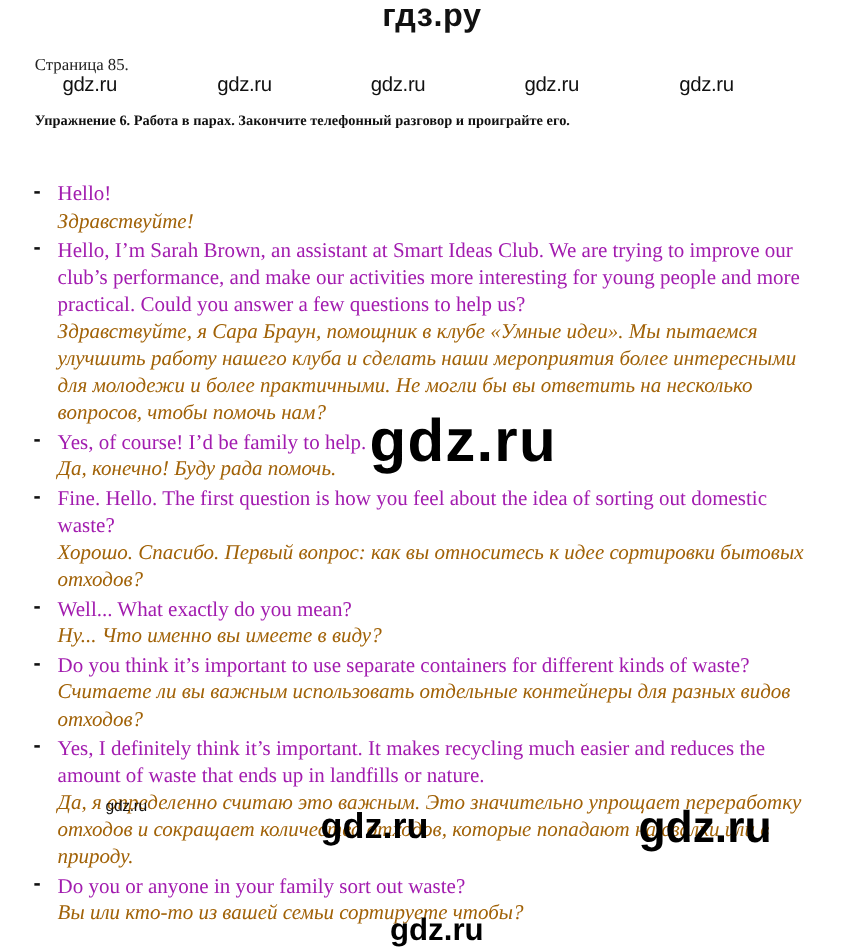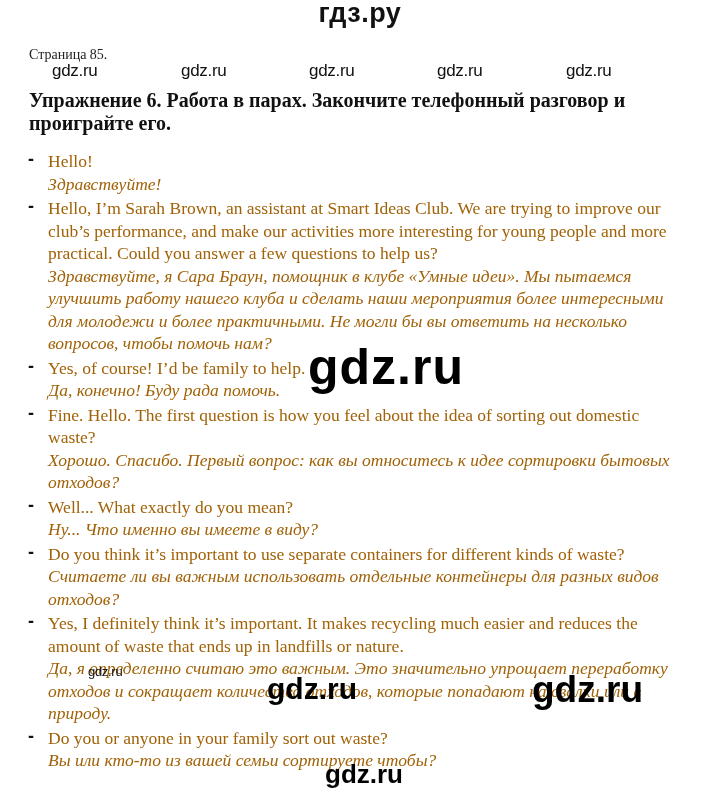--- a/index.html
+++ b/index.html
@@ -2,25 +2,25 @@
 <html><head>
 <meta charset="utf-8">
 <style>
   html, body { margin:0; padding:0; background:#ffffff; }
   body { width:720px; height:791px; position:relative; overflow:hidden; color:#111; }
   .site-title { position:absolute; top:-2px; left:0; width:720px; text-align:center;
     font-family:"Liberation Sans", sans-serif; font-weight:bold; font-size:27px; color:#111; letter-spacing:0.5px; }
   .page-num { position:absolute; top:47px; left:29px; font-family:"Liberation Serif", serif; font-size:14px; color:#222; }
   .wm-small { position:absolute; top:61px; font-family:"Liberation Sans", sans-serif; font-size:17px; color:#111; letter-spacing:-0.3px; }
   .exercise { position:absolute; top:89px; left:29px; width:640px; font-family:"Liberation Serif", serif;
-    font-weight:bold; font-size:20px; line-height:23px; color:#111; }
+    font-weight:bold; font-size:12px; line-height:23px; color:#111; }
   .dialog { position:absolute; top:150px; left:0; width:720px; font-family:"Liberation Serif", serif; font-size:17.5px; }
   .entry { position:relative; padding-left:48px; margin-bottom:2px; }
   .dash { position:absolute; left:28px; top:-1px; font-weight:bold; font-family:"Liberation Sans", sans-serif; font-size:18px; }
-  .en { line-height:22.5px; color:#a16207; width:620px; }
+  .en { line-height:22.5px; color:#a21caf; width:620px; }
   .ru { font-style:italic; line-height:22.5px; color:#a16207; width:630px; }
   .wm-big { position:absolute; font-family:"Liberation Sans", sans-serif; font-weight:bold; color:#000; }
 </style>
 </head>
 <body>
 
 <div class="site-title">гдз.ру</div>
 
 <div class="page-num">Страница 85.</div>
 

